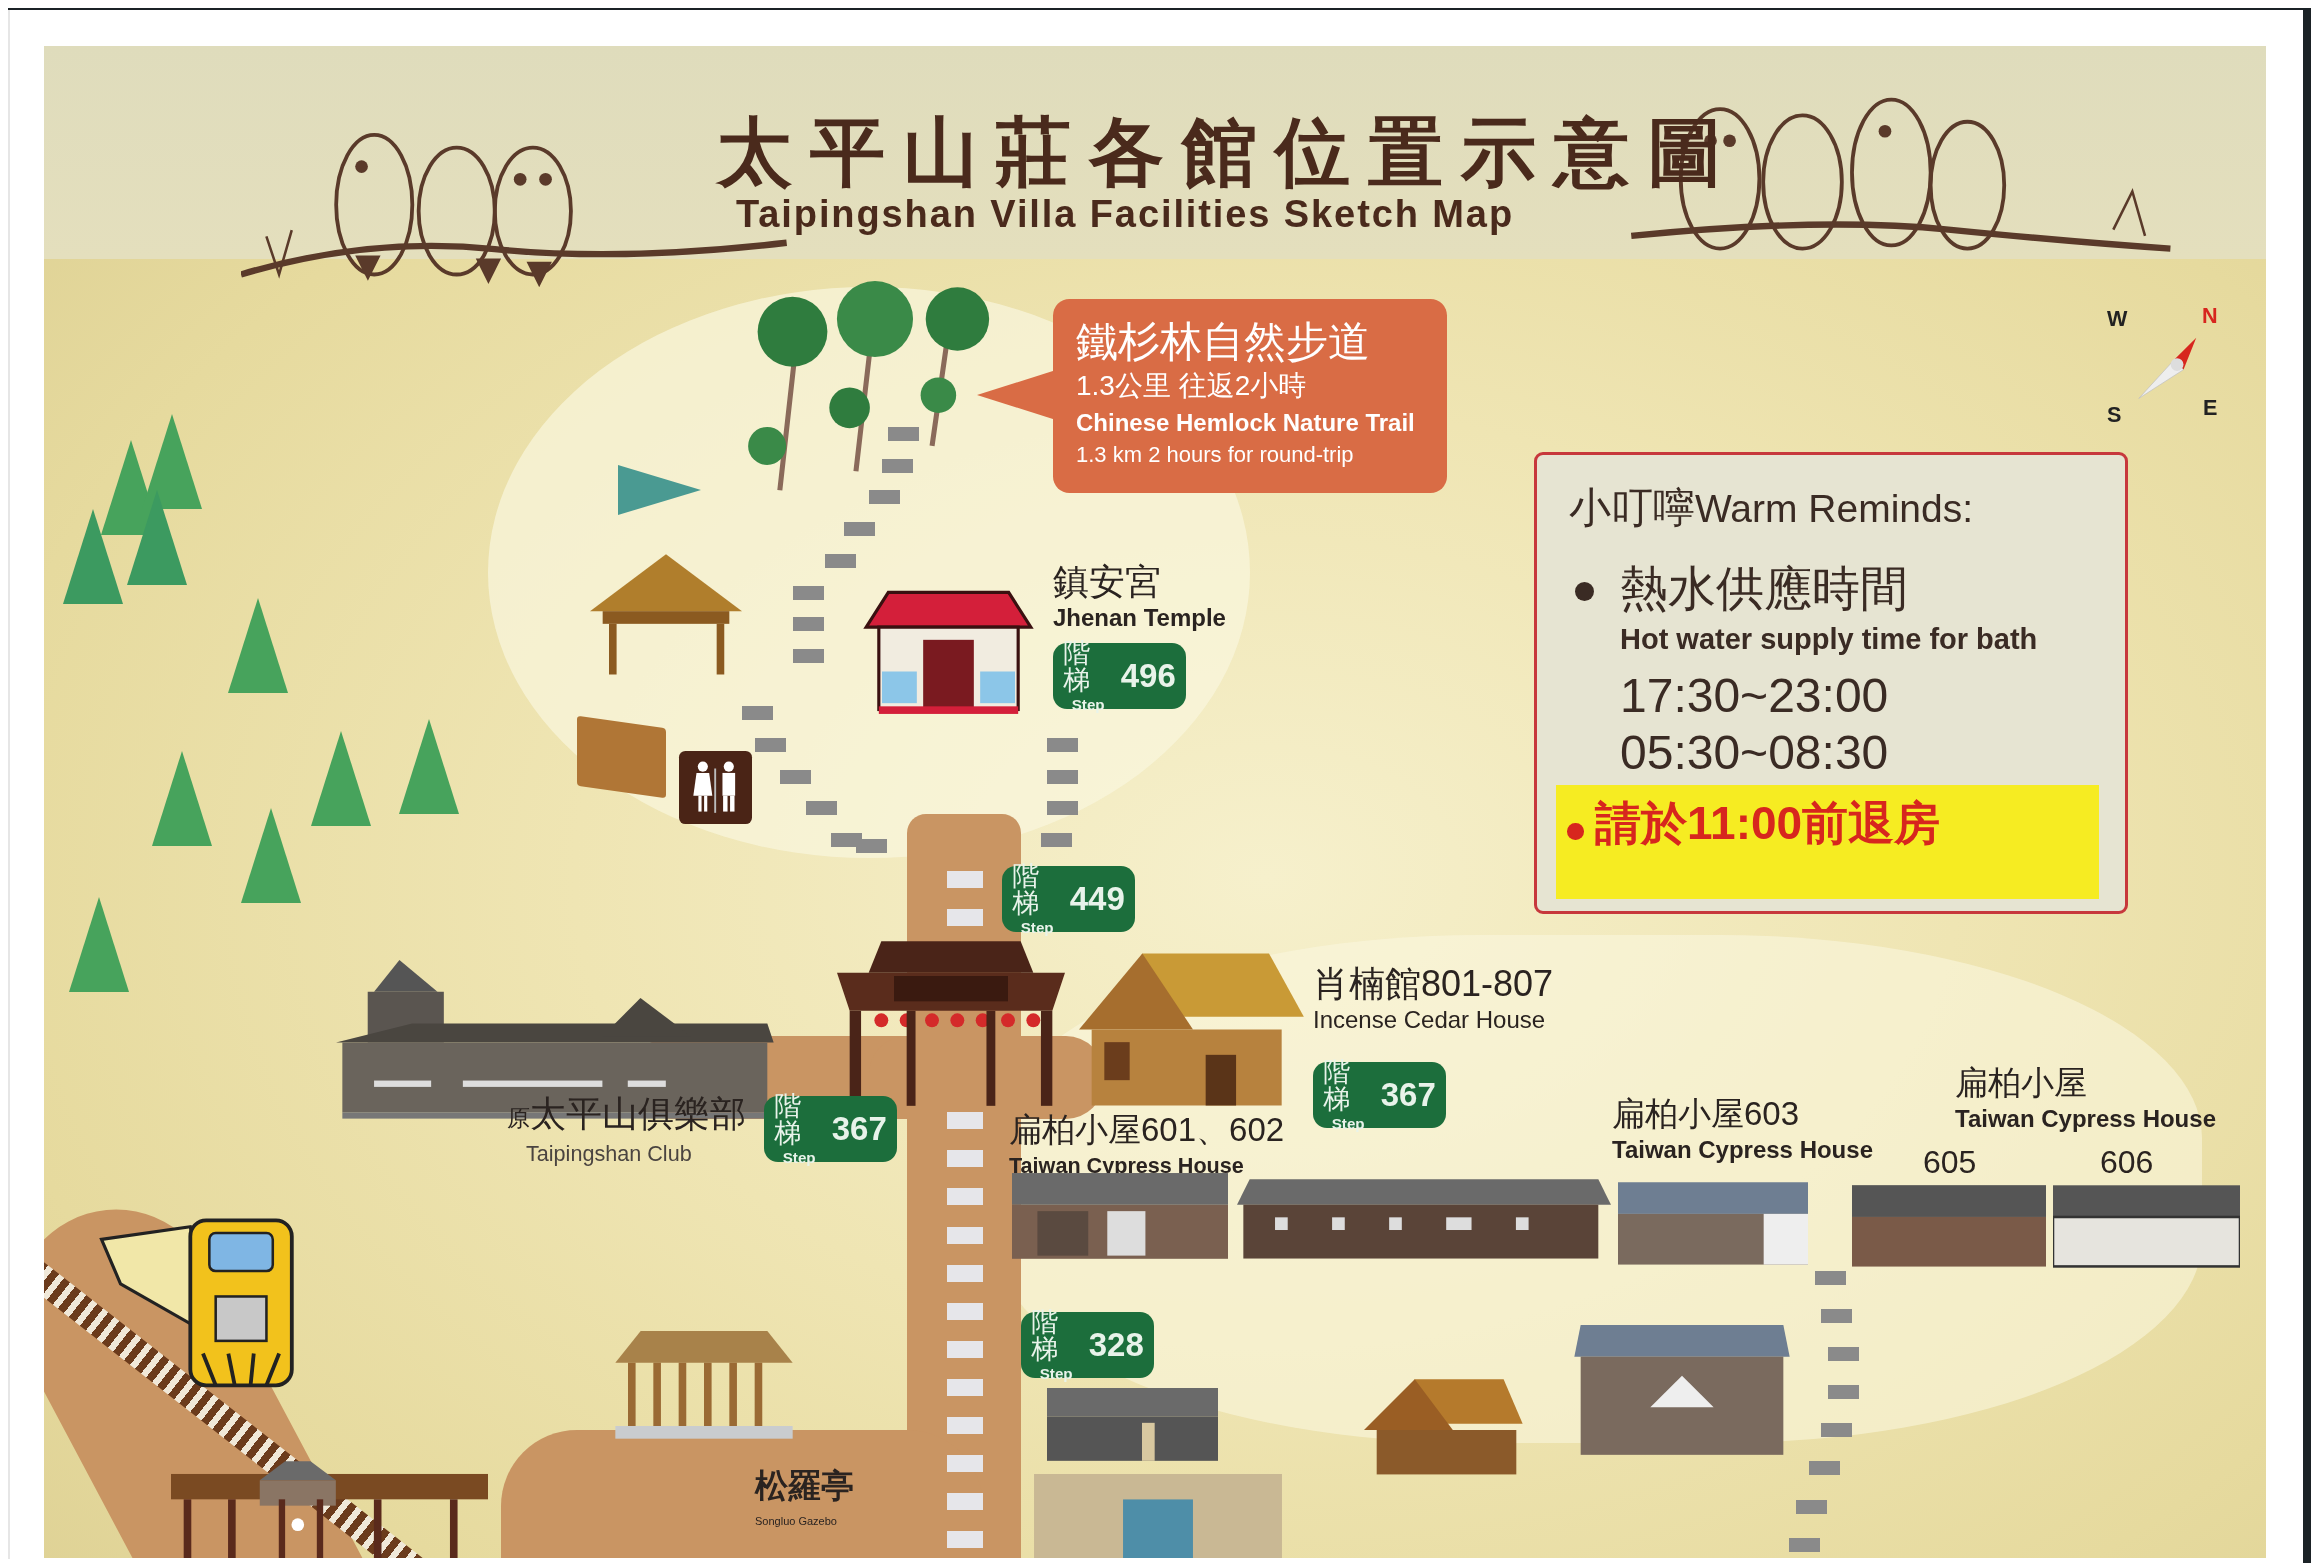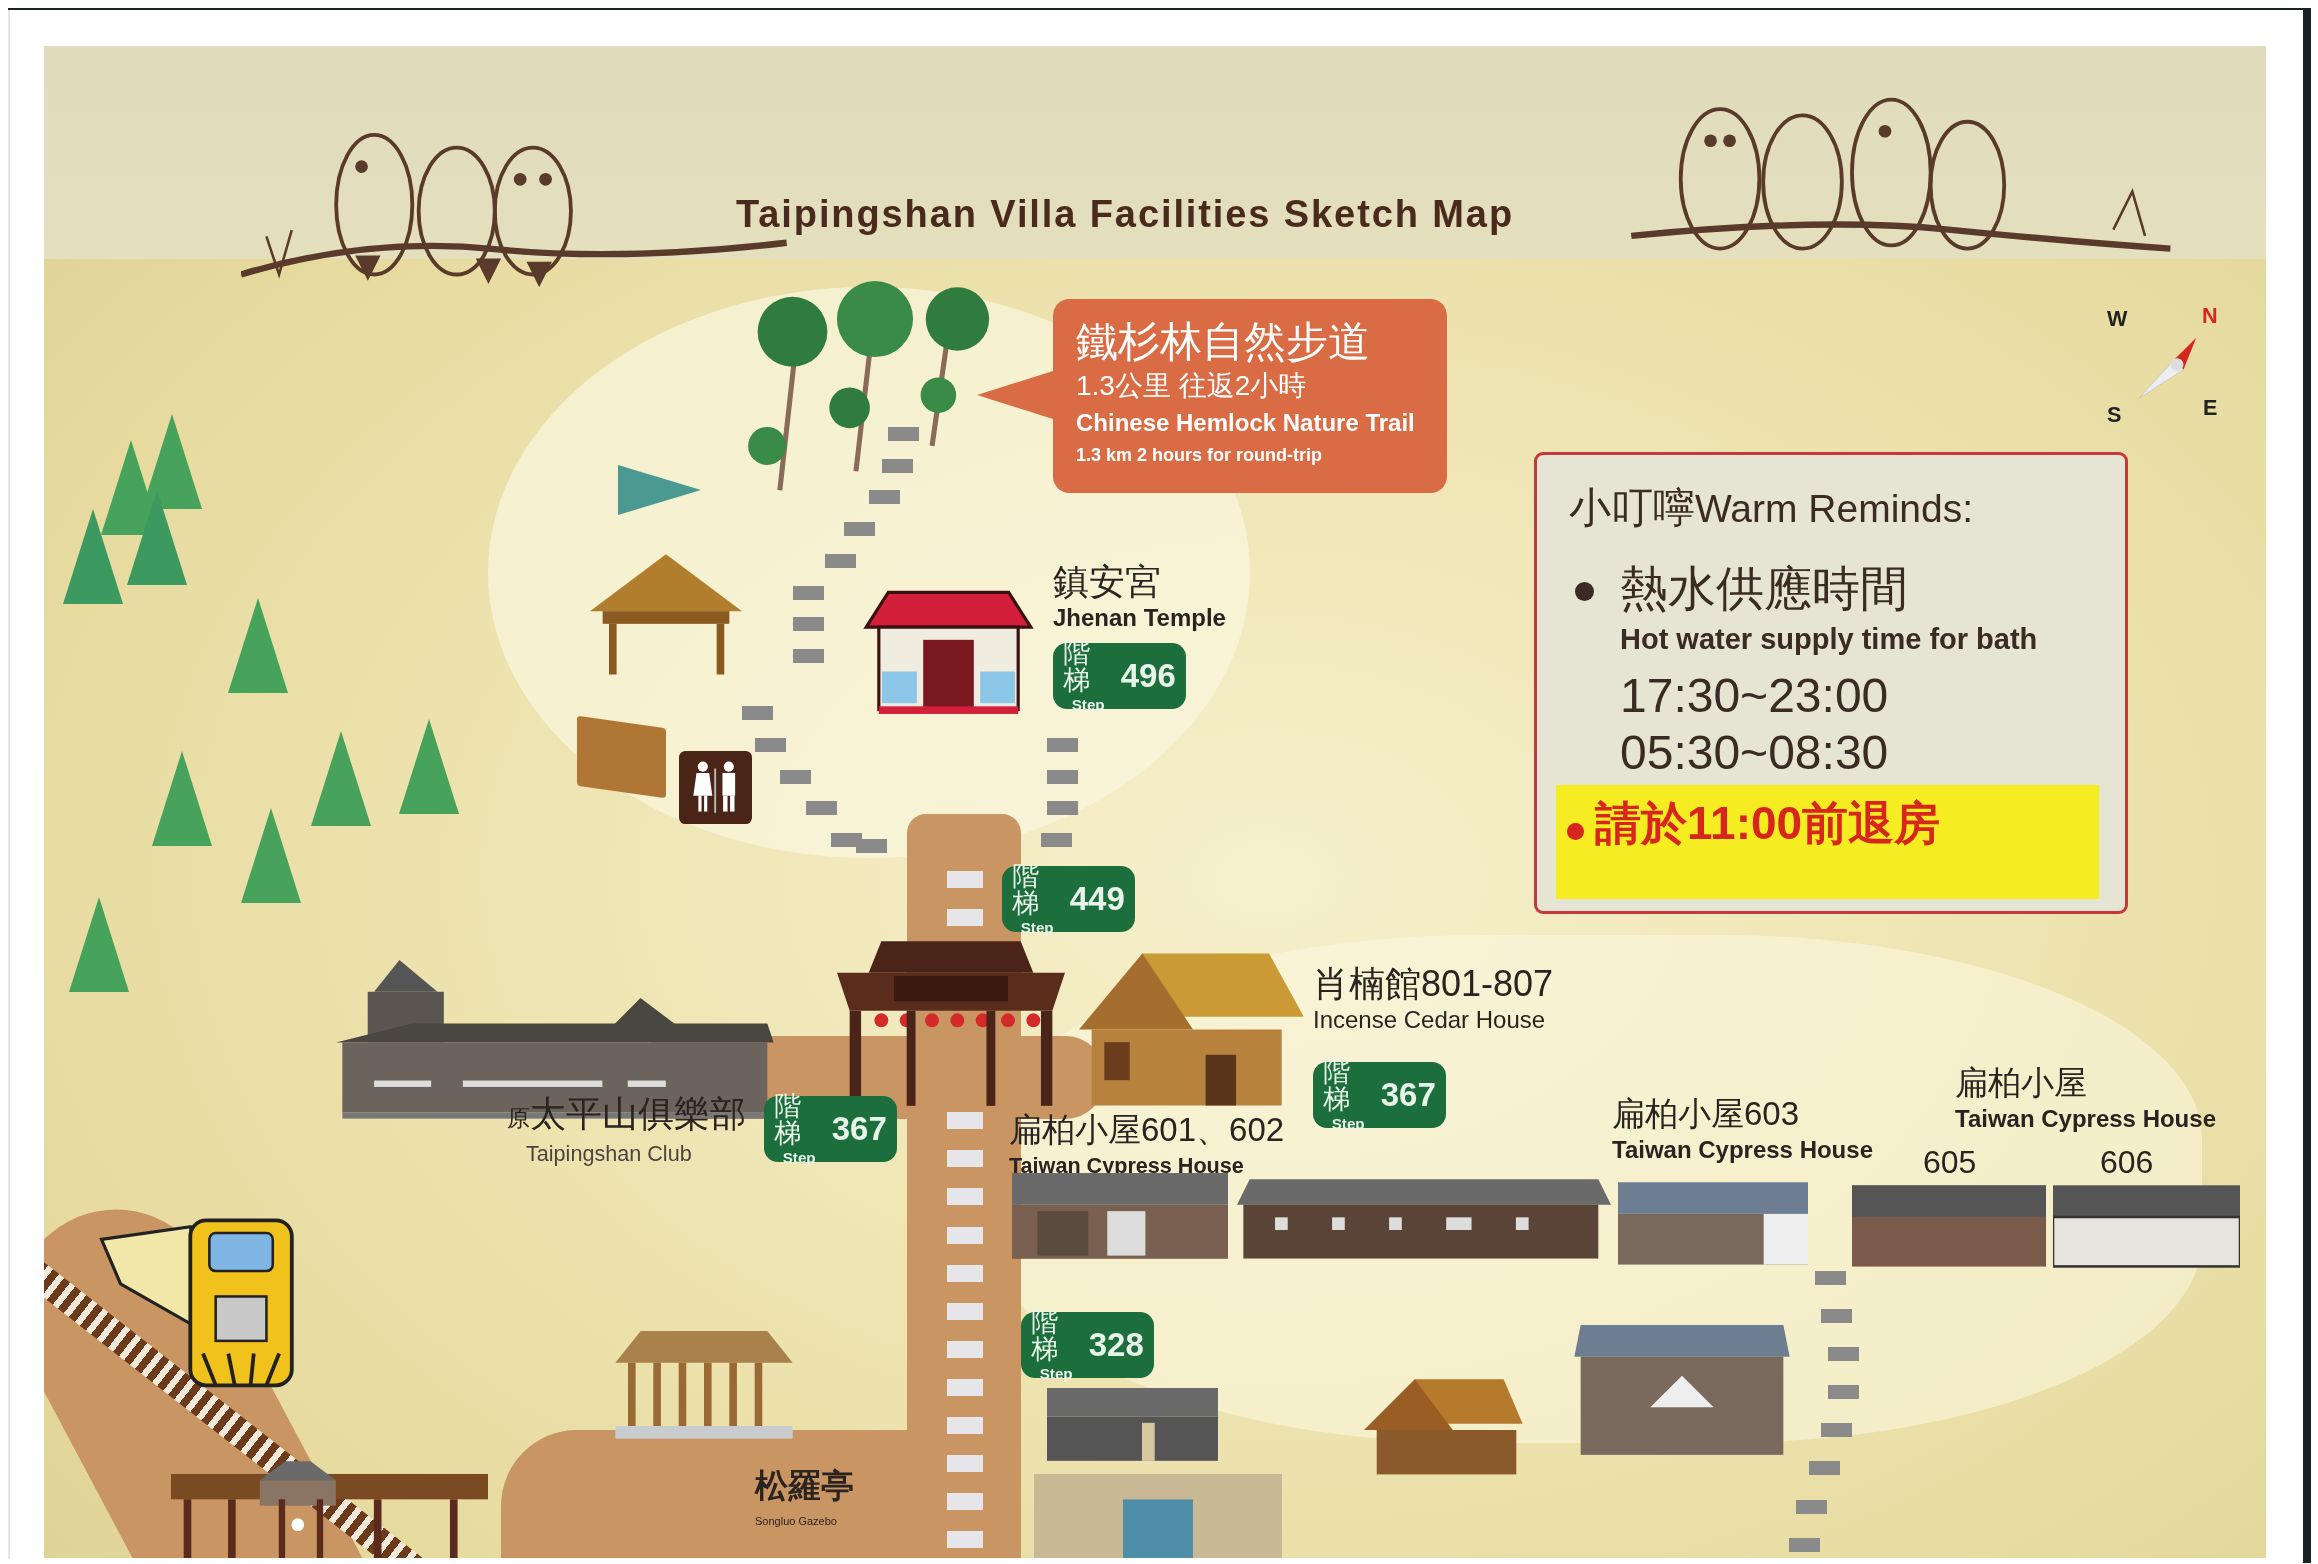--- a/index.html
+++ b/index.html
@@ -10,21 +10,21 @@
   .map{position:absolute;left:44px;top:46px;width:2222px;height:1512px;overflow:hidden;
        background:radial-gradient(ellipse at 55% 55%,#f6f0cc 0%,#efe5b3 40%,#e6da9e 75%,#dccf92 100%);}
   .header-band{position:absolute;left:0;top:0;width:2222px;height:213px;background:linear-gradient(#dfdcbc,#e4dfbd);}
   .abs{position:absolute;}
   .title-zh{position:absolute;left:673px;top:57px;font-size:75px;font-weight:bold;color:#4a2a1c;letter-spacing:18px;white-space:nowrap;font-family:"DejaVu Serif",serif;}
   .title-en{position:absolute;left:692px;top:147px;font-size:38px;font-weight:bold;color:#4a2a1c;letter-spacing:1.9px;white-space:nowrap;font-family:"Liberation Sans",sans-serif;}
   .bubble{position:absolute;border-radius:16.5px;color:#fff;padding:16.5px 23px;box-sizing:border-box;font-family:"Liberation Sans",sans-serif;}
   .bubble .zh{font-size:42px;line-height:51px;white-space:nowrap;}
   .bubble .sub{font-size:28px;line-height:38px;white-space:nowrap;}
   .bubble .en{font-size:24px;line-height:36px;font-weight:bold;white-space:nowrap;}
-  .bubble .en2{font-size:18px;line-height:28px;font-weight:bold;white-space:nowrap;}
+  .bubble .en2{font-size:22px;line-height:28px;font-weight:normal;white-space:nowrap;}
   .teal{background:#4a9a92;}
   .orange{background:#d96c45;}
   .step{position:absolute;background:#1c6e3c;border-radius:14px;color:#e8f3ea;display:flex;align-items:center;padding:0 10.2px;box-sizing:border-box;height:66px;font-family:"Liberation Sans",sans-serif;}
   .step .s-zh{display:flex;flex-direction:column;align-items:center;line-height:1;}
   .step .s-zh .a{font-size:27px;}
   .step .s-zh .b{font-size:15.2px;font-weight:bold;margin-top:2.5px;}
   .step .num{font-size:33px;font-weight:bold;margin-left:7.6px;}
   .label{position:absolute;color:#2a2320;white-space:nowrap;font-family:"Liberation Sans",sans-serif;}
   .label .zh{font-size:36px;line-height:42px;}
   .label .en{font-size:24px;line-height:29px;}
@@ -76,20 +76,21 @@
     <ellipse cx="140" cy="170" rx="62" ry="110" fill="none" stroke="#5a3a2a" stroke-width="6"></ellipse>
     <ellipse cx="270" cy="175" rx="62" ry="105" fill="none" stroke="#5a3a2a" stroke-width="6"></ellipse>
     <ellipse cx="410" cy="160" rx="62" ry="115" fill="none" stroke="#5a3a2a" stroke-width="6"></ellipse>
     <ellipse cx="530" cy="180" rx="58" ry="100" fill="none" stroke="#5a3a2a" stroke-width="6"></ellipse>
     <circle cx="125" cy="110" r="10" fill="#5a3a2a"></circle>
       <circle cx="155" cy="110" r="10" fill="#5a3a2a"></circle>
       <circle cx="400" cy="95" r="10" fill="#5a3a2a"></circle>
     <path d="M760 250 l30 -60 l20 70" stroke="#5a3a2a" stroke-width="4" fill="none"></path>
   </svg>
 
+  <div class="title-zh">太平山莊各館位置示意圖</div>
   <div class="title-en">Taipingshan Villa Facilities Sketch Map</div>
 
   <div class="abs" style="left:2063px;top:254px;width:127px;height:140px;">
     <span class="compass-l" style="left:0;top:6.3px;color:#222;">W</span>
     <span class="compass-l" style="left:95px;top:3.2px;color:#d7261e;">N</span>
     <span class="compass-l" style="left:0;top:102px;color:#222;">S</span>
     <span class="compass-l" style="left:96px;top:95px;color:#222;">E</span>
     <svg class="abs" style="left:19px;top:25.4px;" width="83" height="83" viewBox="0 0 130 130">
       <polygon points="110,20 75,55 90,70" fill="#d7261e"></polygon>
       <polygon points="20,115 75,55 90,70" fill="#eeeeee" stroke="#bbb" stroke-width="1"></polygon>

